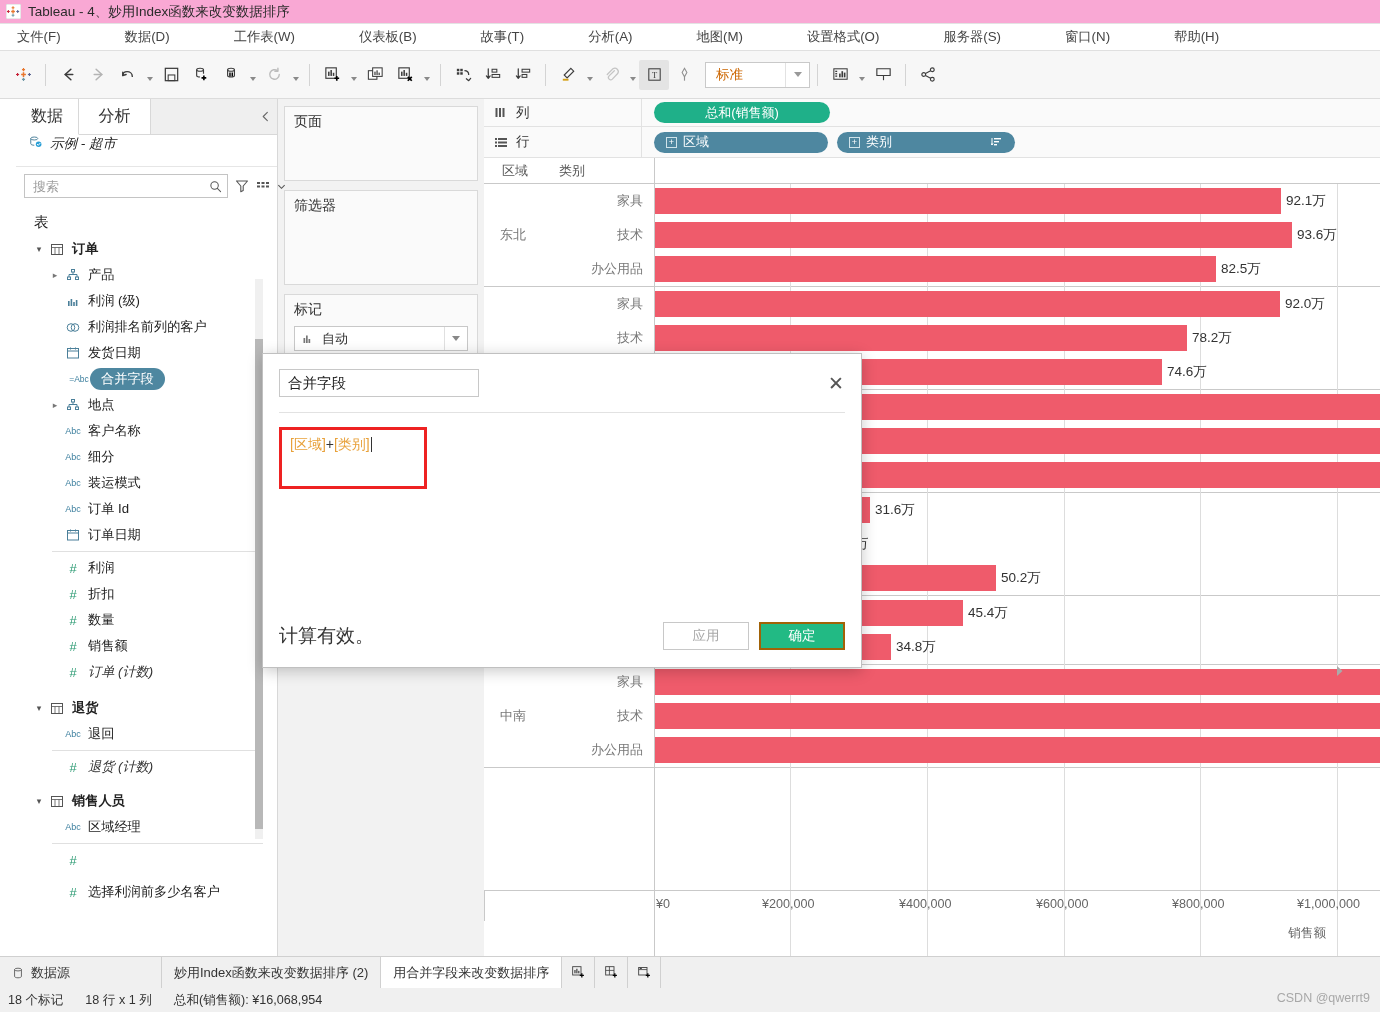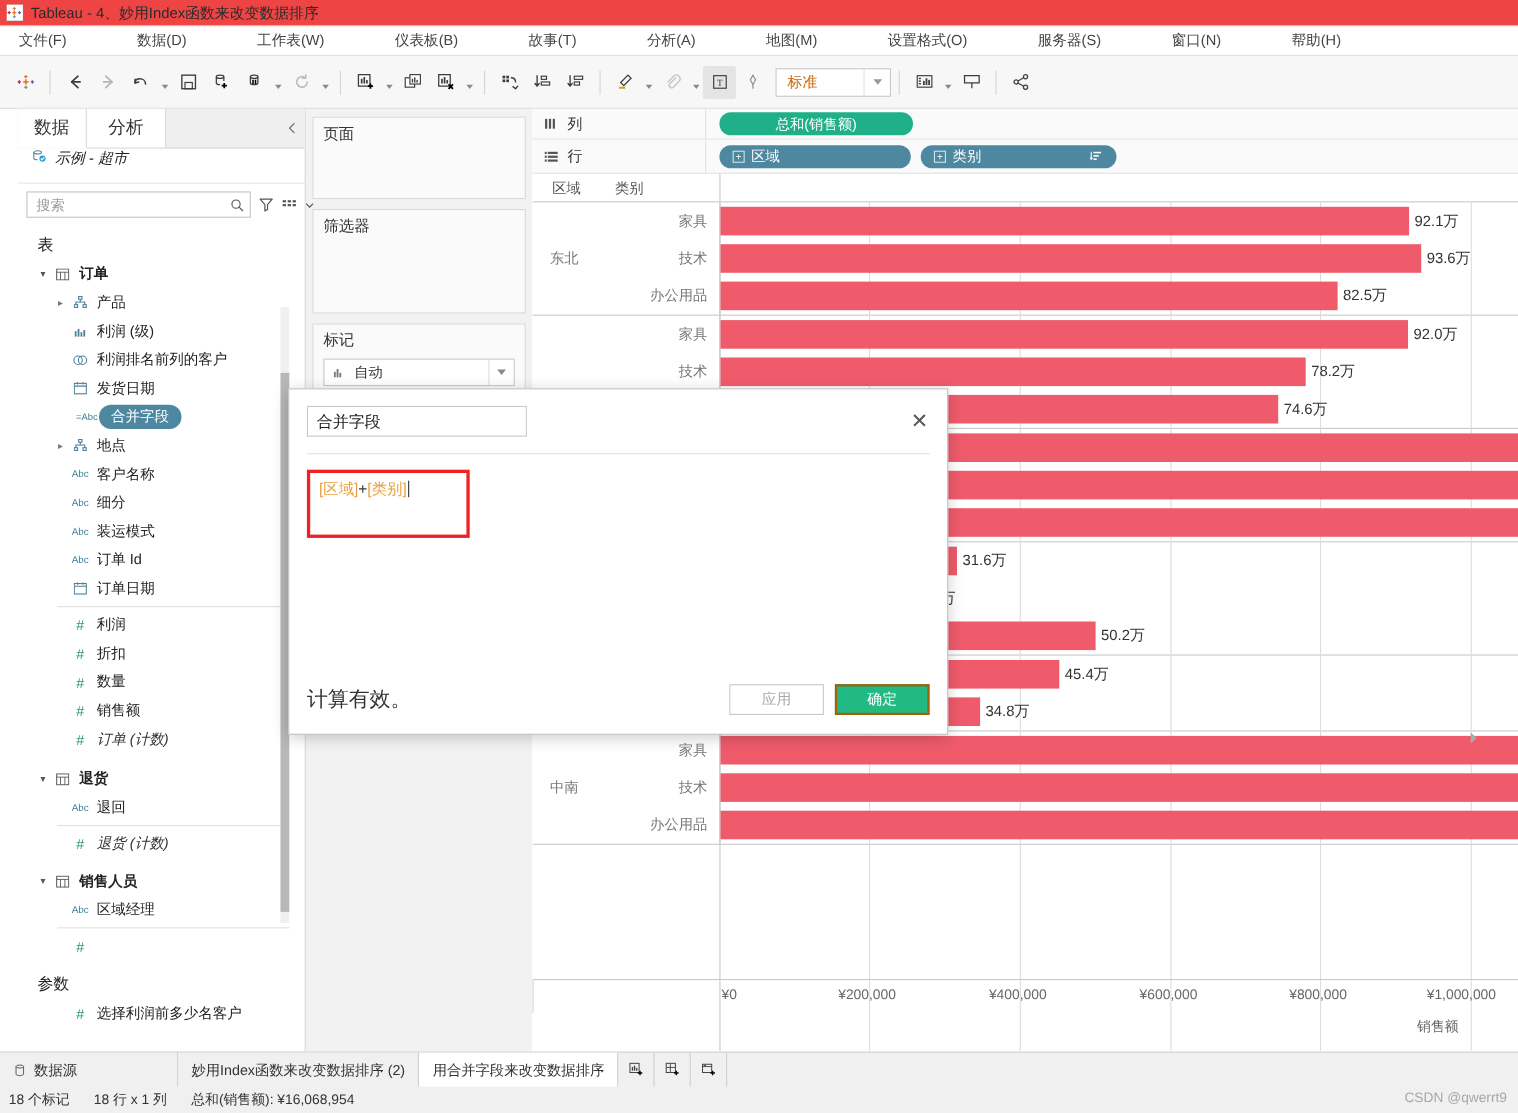--- a/index.html
+++ b/index.html
@@ -6,21 +6,21 @@
   html, body {
     width: 1380px; height: 1012px;
     font-family: "Liberation Sans", "DejaVu Sans", sans-serif;
     font-size: 13px; color: #333; background: #fff;
     overflow: hidden;
   }
   #app { position: relative; width: 1380px; height: 1012px; }
 
   
   .titlebar {
-    height: 24px; background: #ef4444; border-bottom: 1px solid #e3e3e3;
+    height: 24px; background: #f9a8d4; border-bottom: 1px solid #e3e3e3;
     display: flex; align-items: center; padding-left: 6px; gap: 7px;
   }
   .tab-logo { width: 15px; height: 15px; flex: 0 0 15px; }
   .titlebar .title { font-size: 13.5px; color: #2b2b2b; }
 
   
   .menubar {
     height: 27px; background: #fff; border-bottom: 1px solid #e0e0e0;
     display: flex; align-items: center; padding-left: 8px; gap: 46px;
   }
@@ -758,21 +758,20 @@
           <span class="flabel">区域经理</span>
         </div>
         <div class="f-divider"></div>
         <div class="f-row ital" style="padding-left:16px">
           <span class="arrow"></span>
           <span class="ficon" style="color:#2a9a72;font-size:13px">#</span>
           <span class="flabel"></span>
         </div>
 
         <div style="height:6px"></div>
-        <div class="section-hdr">参数</div>
         <div class="f-row" style="padding-left:16px">
           <span class="arrow"></span>
           <span class="ficon" style="color:#2a9a72;font-size:13px">#</span>
           <span class="flabel">选择利润前多少名客户</span>
         </div>
       </div>
 
       <div class="lp-scroll">
           <div class="thumb"></div>
         </div>

